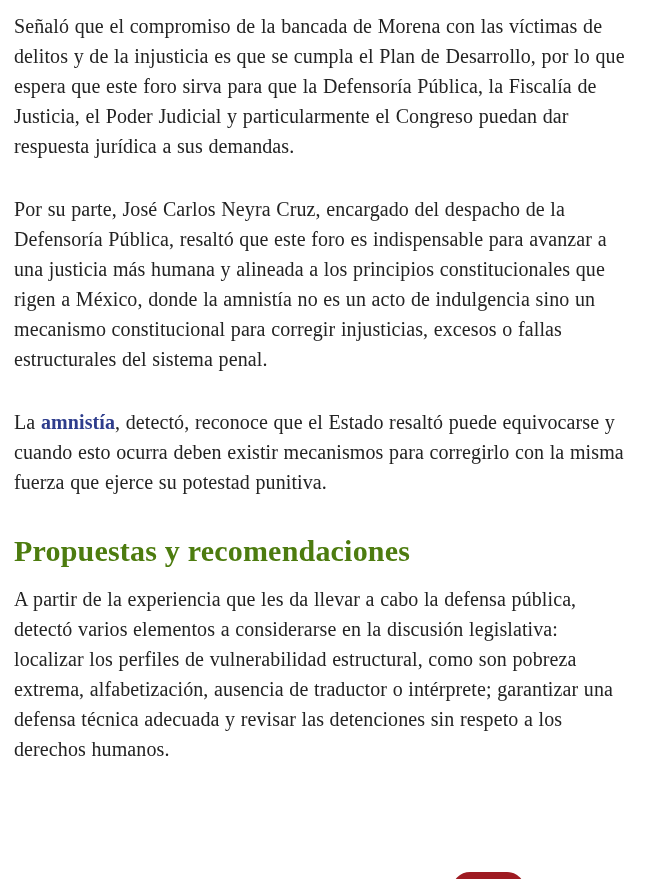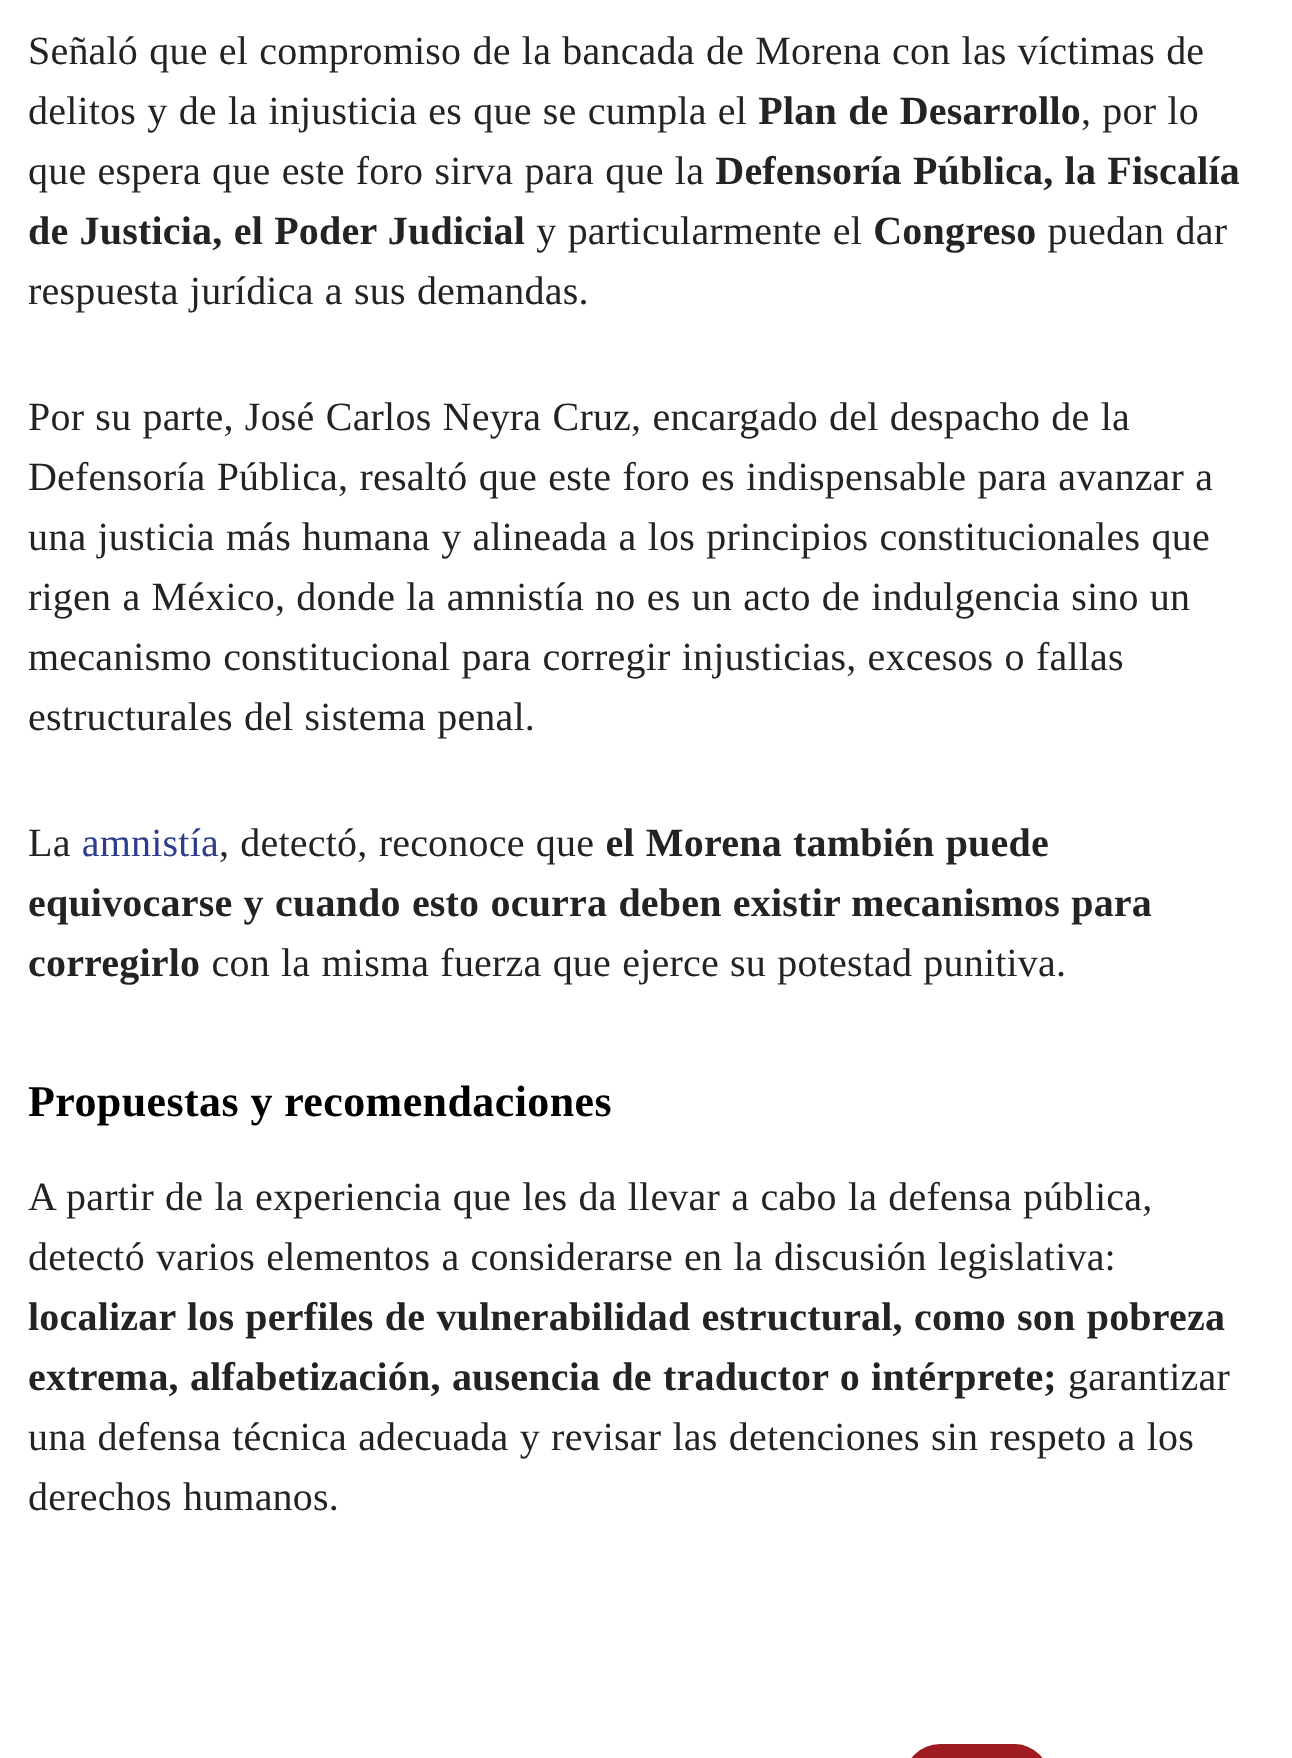--- a/index.html
+++ b/index.html
@@ -16,33 +16,33 @@
   }
   .para {
     font-size: 20px;
     line-height: 30px;
     color: #232323;
     margin: 0 0 33px 0;
     text-align: left;
     letter-spacing: 0.1px;
     word-spacing: 0.5px;
   }
-  .para .seg-bold { font-weight: 700; }
+  .para .seg-bold { font-weight: 400; }
   .para a.seg-link {
     color: #2e3d8c;
-    font-weight: 400;
+    font-weight: 700;
     text-decoration: none;
     cursor: pointer;
   }
   h2.section-heading {
     font-family: "Liberation Serif", serif;
-    font-size: 22px;
+    font-size: 30px;
     line-height: 40px;
     font-weight: 700;
-    color: #000000;
+    color: #4d7c0f;
     margin: 34px 0 13px 0;
     letter-spacing: 0.2px;
   }
   .pill-button {
     position: absolute;
     left: 452px;
     top: 872px;
     width: 73px;
     height: 36px;
     border: none;
@@ -51,18 +51,18 @@
     cursor: pointer;
     padding: 0;
   }
 </style>
 </head>
 <body>
 
 <main class="article">
   <p class="para"><span class="seg-normal">Señaló que el compromiso de la bancada de Morena con las víctimas de delitos y de la injusticia es que se cumpla el </span><span class="seg-bold">Plan de Desarrollo</span><span class="seg-normal">, por lo que espera que este foro sirva para que la </span><span class="seg-bold">Defensoría Pública, la Fiscalía de Justicia, el Poder Judicial</span><span class="seg-normal"> y particularmente el </span><span class="seg-bold">Congreso</span><span class="seg-normal"> puedan dar respuesta jurídica a sus demandas.</span></p>
   <p class="para"><span class="seg-normal">Por su parte, José Carlos Neyra Cruz, encargado del despacho de la Defensoría Pública, resaltó que este foro es indispensable para avanzar a una justicia más humana y alineada a los principios constitucionales que rigen a México, donde la amnistía no es un acto de indulgencia sino un mecanismo constitucional para corregir injusticias, excesos o fallas estructurales del sistema penal.</span></p>
-  <p class="para"><span class="seg-normal">La </span><a class="seg-link" href="#">amnistía</a><span class="seg-normal">, detectó, reconoce que </span><span class="seg-bold">el Morena también puede equivocarse y cuando esto ocurra deben existir mecanismos para corregirlo</span><span class="seg-normal"> con la misma fuerza que ejerce su potestad punitiva.</span></p>
+  <p class="para"><span class="seg-normal">La </span><a class="seg-link" href="#">amnistía</a><span class="seg-normal">, detectó, reconoce que </span><span class="seg-bold">el Estado resaltó puede equivocarse y cuando esto ocurra deben existir mecanismos para corregirlo</span><span class="seg-normal"> con la misma fuerza que ejerce su potestad punitiva.</span></p>
   <h2 class="section-heading">Propuestas y recomendaciones</h2>
   <p class="para"><span class="seg-normal">A partir de la experiencia que les da llevar a cabo la defensa pública, detectó varios elementos a considerarse en la discusión legislativa: </span><span class="seg-bold">localizar los perfiles de vulnerabilidad estructural, como son pobreza extrema, alfabetización, ausencia de traductor o intérprete;</span><span class="seg-normal"> garantizar una defensa técnica adecuada y revisar las detenciones sin respeto a los derechos humanos.</span></p>
 </main>
 
 <button class="pill-button" aria-label="button partially visible at bottom edge"></button>
 
 </body></html>

